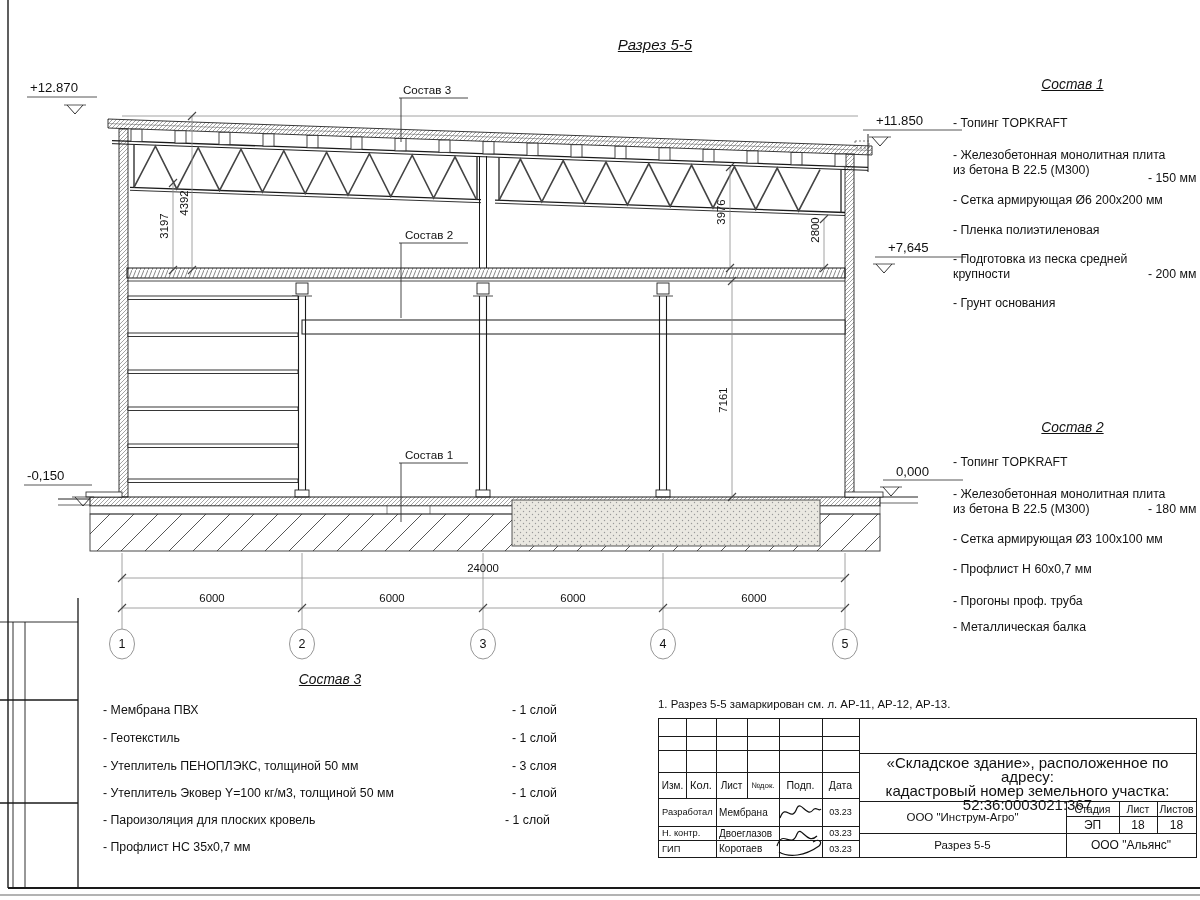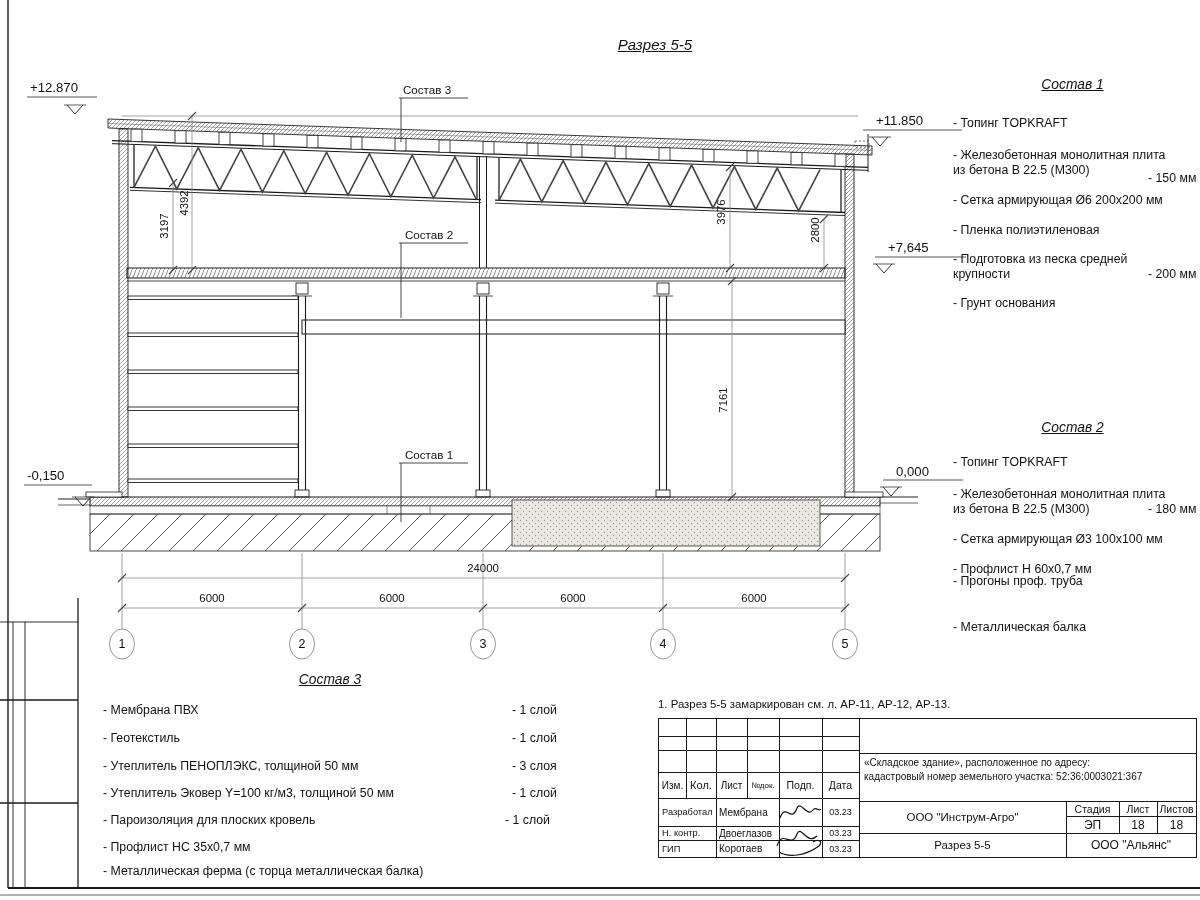--- a/index.html
+++ b/index.html
@@ -282,38 +282,37 @@
 </div>
 
 <div class="panel" style="left:945px;top:418px;width:255px;height:225px">
   <div class="p-title" style="top:2px">Состав 2</div>
   <div class="p-item" style="top:37px">- Топинг TOPKRAFT</div>
   <div class="p-item" style="top:69px">- Железобетонная  монолитная плита</div>
   <div class="p-item" style="top:84px">из бетона  В 22.5 (М300)</div>
   <div class="p-note" style="left:203px;top:84px">- 180 мм</div>
   <div class="p-item" style="top:114px">- Сетка армирующая Ø3 100х100 мм</div>
   <div class="p-item" style="top:144px">- Профлист Н 60х0,7 мм</div>
-  <div class="p-item" style="top:156px">- Прогоны проф. труба</div>
+  <div class="p-item" style="top:176px">- Прогоны проф. труба</div>
   <div class="p-item" style="top:202px">- Металлическая балка</div>
 </div>
 
 <div class="panel" style="left:95px;top:670px;width:470px;height:215px">
   <div class="p-title" style="top:2px">Состав 3</div>
   <div class="p-item" style="top:33px">- Мембрана ПВХ</div>
   <div class="p-note" style="left:417px;top:33px">- 1 слой</div>
   <div class="p-item" style="top:61px">- Геотекстиль</div>
   <div class="p-note" style="left:417px;top:61px">- 1 слой</div>
   <div class="p-item" style="top:89px">- Утеплитель ПЕНОПЛЭКС, толщиной 50 мм</div>
   <div class="p-note" style="left:417px;top:89px">- 3 слоя</div>
   <div class="p-item" style="top:116px">- Утеплитель Эковер Y=100 кг/м3, толщиной 50 мм</div>
   <div class="p-note" style="left:417px;top:116px">- 1 слой</div>
   <div class="p-item" style="top:143px">- Пароизоляция для плоских кровель</div>
   <div class="p-note" style="left:410px;top:143px">- 1 слой</div>
   <div class="p-item" style="top:170px">- Профлист НС 35х0,7 мм</div>
-  <div class="p-item" style="top:194px">- Металлическая ферма (с торца металлическая балка)</div>
 </div>
 
 <div class="tb-note">1. Разрез 5-5 замаркирован см. л. АР-11, АР-12, АР-13.</div>
 
 <div id="titleblock">
 
   <div class="tb-v" style="left:27px;top:0;height:79px"></div>
   <div class="tb-v" style="left:57px;top:0;height:138px"></div>
   <div class="tb-v" style="left:88px;top:0;height:79px"></div>
   <div class="tb-v" style="left:120px;top:0;height:138px"></div>
@@ -344,21 +343,21 @@
   <div class="tb-cell tb-left" style="left:0;top:79px;width:57px;height:28px;font-size:9.3px">Разработал</div>
   <div class="tb-cell tb-left" style="left:57px;top:79px;width:63px;height:28px;font-size:10px">Мембрана</div>
   <div class="tb-cell" style="left:163px;top:79px;width:37px;height:28px;font-size:9px">03.23</div>
   <div class="tb-cell tb-left" style="left:0;top:107px;width:57px;height:14px;font-size:9.3px">Н. контр.</div>
   <div class="tb-cell tb-left" style="left:57px;top:107px;width:63px;height:14px;font-size:10px">Двоеглазов</div>
   <div class="tb-cell" style="left:163px;top:107px;width:37px;height:14px;font-size:9px">03.23</div>
   <div class="tb-cell tb-left" style="left:0;top:121px;width:57px;height:17px;font-size:9.3px">ГИП</div>
   <div class="tb-cell tb-left" style="left:57px;top:121px;width:63px;height:17px;font-size:10px">Коротаев</div>
   <div class="tb-cell" style="left:163px;top:121px;width:37px;height:17px;font-size:9px">03.23</div>
 
-  <div style="position:absolute;left:205px;top:37px;width:327px;font-size:10px;line-height:14px">
+  <div style="position:absolute;left:205px;top:37px;width:327px;text-align:center;font-size:15px;line-height:14px">
     <div>«Складское здание», расположенное по адресу:</div>
     <div>кадастровый номер земельного участка: 52:36:0003021:367</div>
   </div>
   <div class="tb-cell" style="left:200px;top:82px;width:207px;height:32px;font-size:11.5px">ООО "Инструм-Агро"</div>
   <div class="tb-cell" style="left:200px;top:114px;width:207px;height:24px;font-size:11.5px">Разрез 5-5</div>
   <div class="tb-cell" style="left:407px;top:82px;width:53px;height:15px;font-size:10.5px">Стадия</div>
   <div class="tb-cell" style="left:460px;top:82px;width:38px;height:15px;font-size:10.5px">Лист</div>
   <div class="tb-cell" style="left:498px;top:82px;width:39px;height:15px;font-size:10.5px">Листов</div>
   <div class="tb-cell" style="left:407px;top:97px;width:53px;height:17px;font-size:12px">ЭП</div>
   <div class="tb-cell" style="left:460px;top:97px;width:38px;height:17px;font-size:12px">18</div>

